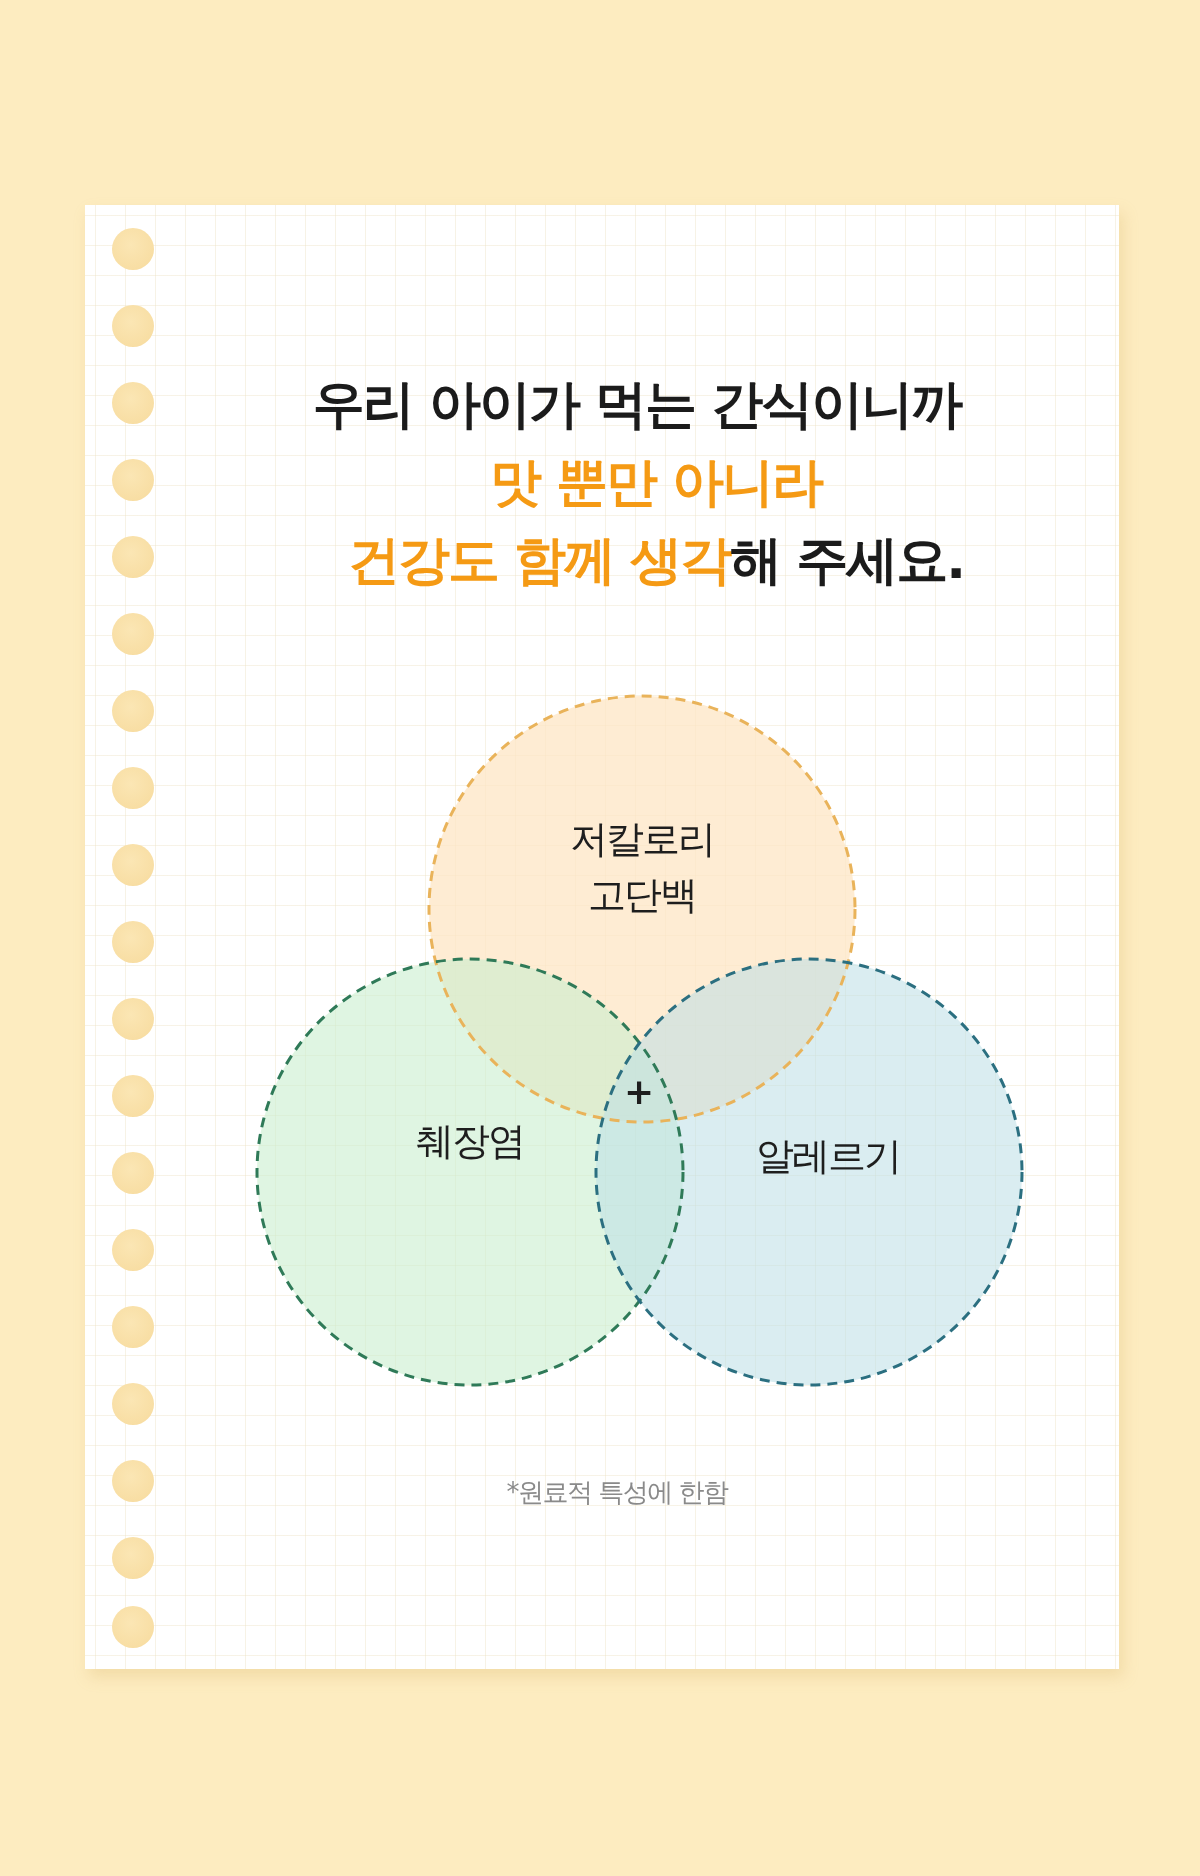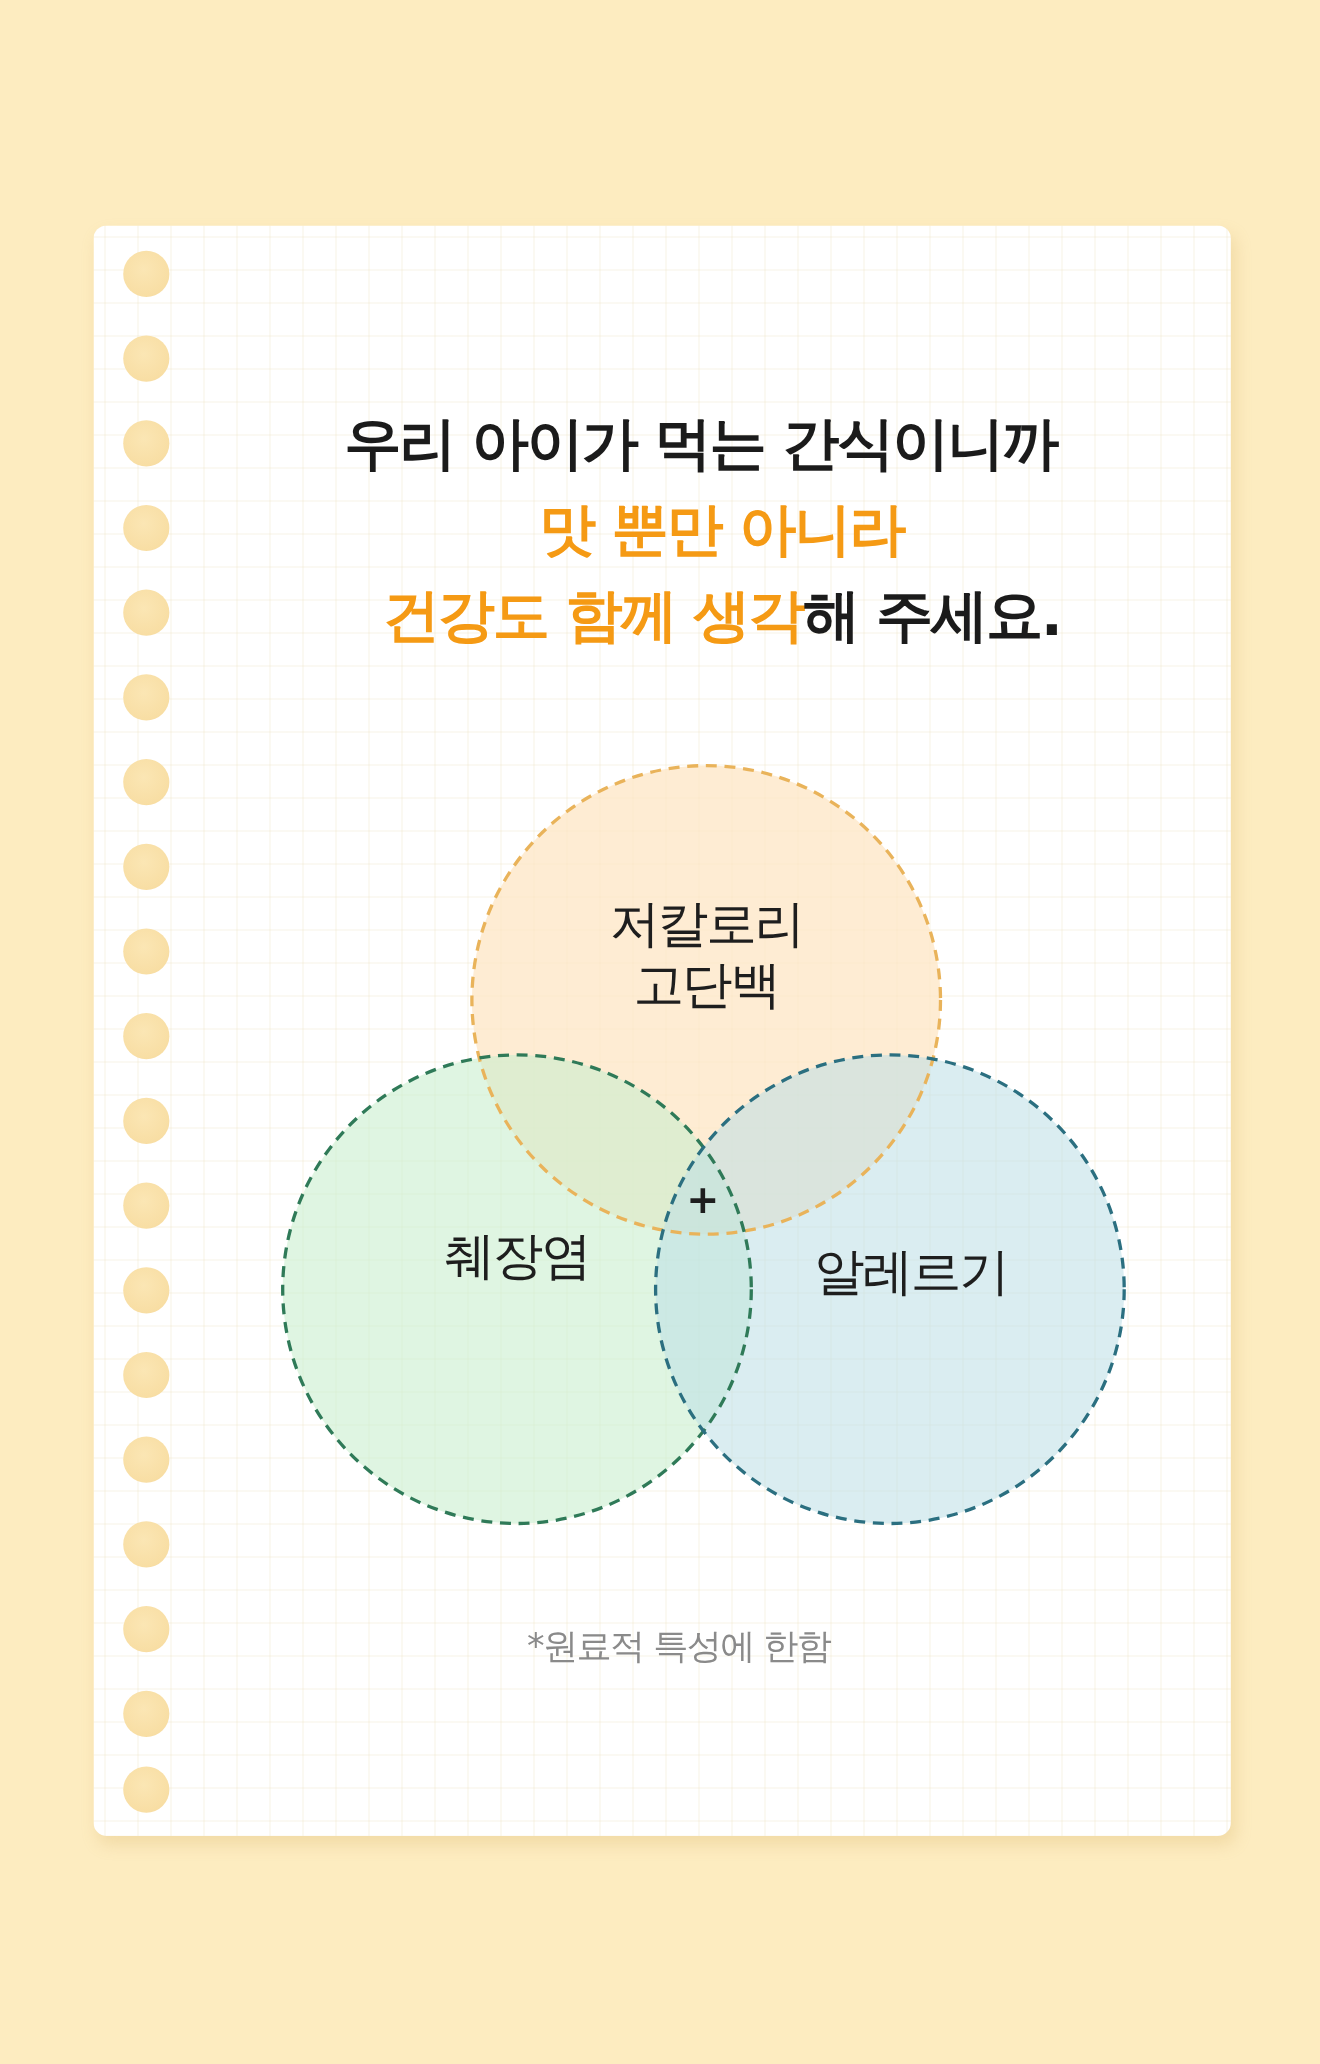--- a/index.html
+++ b/index.html
@@ -14,21 +14,20 @@
     position: absolute;
     left: 85px; top: 205px;
     width: 1034px; height: 1464px;
     background-color: #ffffff;
     background-image:
       linear-gradient(to right, rgba(238,228,200,0.45) 1px, transparent 1px),
       linear-gradient(to bottom, rgba(238,228,200,0.45) 1px, transparent 1px);
     background-size: 30px 30px;
     background-position: 10px 10px;
     box-shadow: 4px 8px 14px rgba(210,170,90,0.25);
-    border-radius: 12px;
   }
   .hole {
     position: absolute;
     left: 27px;
     width: 42px; height: 42px;
     border-radius: 50%;
     background: radial-gradient(circle at 45% 40%, #fbe6b4 0%, #f8dea4 70%, #f4d597 100%);
   }
   .headline {
     position: absolute;
@@ -46,41 +45,41 @@
   .venn {
     position: absolute;
     left: 0; top: 0;
     width: 1034px; height: 1464px;
     pointer-events: none;
   }
   .label {
     position: absolute;
     text-align: center;
     font-family: "DejaVu Sans", sans-serif;
-    font-size: 46px;
+    font-size: 38px;
     line-height: 56px;
     letter-spacing: -2px;
     color: #1e1e1e;
     width: 260px;
   }
   .plus {
     position: absolute;
     font-family: "DejaVu Sans", sans-serif;
     font-weight: bold;
     font-size: 36px;
     color: #1e1e1e;
     width: 40px; text-align: center;
   }
   .footnote {
     position: absolute;
     left: 0; right: 0; top: 1270px;
     text-align: center;
     padding-left: 30px;
     font-family: "DejaVu Sans", sans-serif;
-    font-size: 32px;
+    font-size: 26px;
     letter-spacing: -1.5px;
     color: #8a8a8a;
   }
 </style>
 </head>
 <body>
 
 <div class="paper">
   <div class="hole" style="top:23px"></div>
   <div class="hole" style="top:100px"></div>

